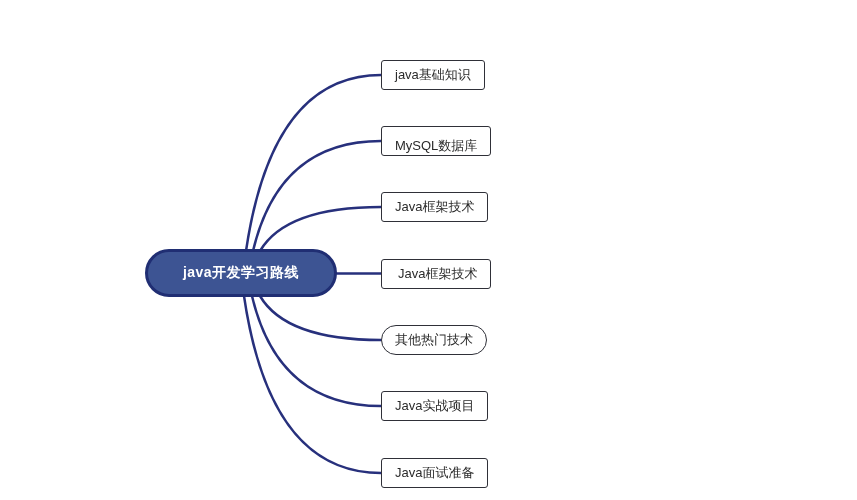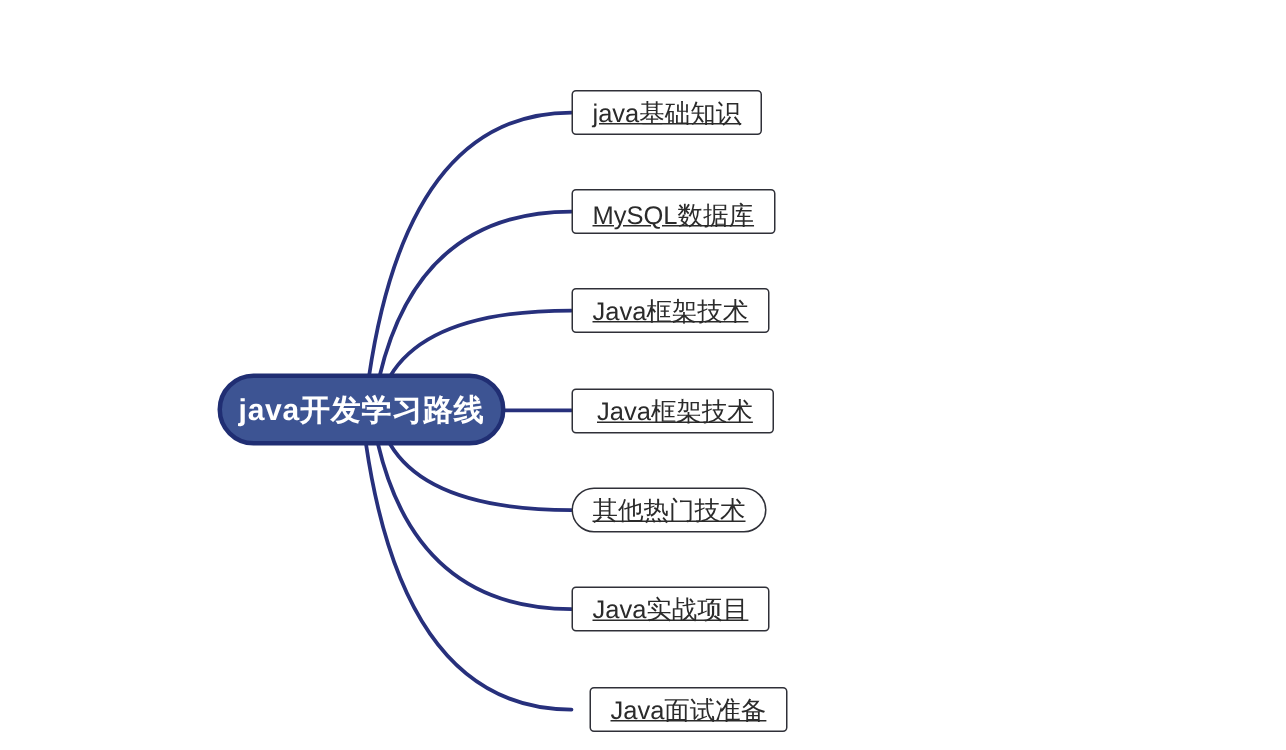--- a/index.html
+++ b/index.html
@@ -39,44 +39,43 @@
     border: 3px solid var(--root-border, #202e73);
     border-radius: 24px;
     display: flex;
     align-items: center;
     justify-content: center;
     cursor: pointer;
     z-index: 2;
   }
   .root-node .root-label {
     color: var(--root-text, #ffffff);
-    font-size: 20px;
+    font-size: 14px;
     font-weight: bold;
     letter-spacing: 0.5px;
     white-space: nowrap;
   }
   .branch-node {
     position: absolute;
     left: 381px;
     height: 30px;
     box-sizing: border-box;
     background: var(--box-fill, #ffffff);
     border: 1.5px solid var(--box-border, #2f3038);
     border-radius: 3px;
     display: flex;
     align-items: center;
     padding: 0 13px;
     cursor: pointer;
     z-index: 2;
   }
   .branch-node .branch-label {
     color: var(--box-text, #2b2b2b);
-    font-size: 17px;
+    font-size: 13px;
     white-space: nowrap;
-    text-decoration: underline;
   }
 </style>
 </head>
 <body>
 
 <div class="canvas" style="--bg: #ffffff; --line: #27307c; --root-fill: #3d5493; --root-border: #202e73; --root-text: #ffffff; --box-fill: #ffffff; --box-border: #2f3038; --box-text: #2b2b2b;">
   <svg class="connector-svg" viewBox="0 0 857 500">
       <path d="M 246 251 Q 272 75 381 75"></path>
       <path d="M 253 251 Q 279 141 381 141"></path>
       <path d="M 260 251 Q 286 207 381 207"></path>
@@ -102,17 +101,17 @@
       </div>
       <div class="branch-node" style="top: 259px; padding-left: 16px;">
         <span class="branch-label">Java框架技术</span>
       </div>
       <div class="branch-node" style="top: 325px; border-radius: 15px;">
         <span class="branch-label">其他热门技术</span>
       </div>
       <div class="branch-node" style="top: 391px;">
         <span class="branch-label">Java实战项目</span>
       </div>
-      <div class="branch-node" style="top: 458px; margin-left: 12px;">
+      <div class="branch-node" style="top: 458px;">
         <span class="branch-label">Java面试准备</span>
       </div>
     </div>
 </div>
 
 </body></html>

